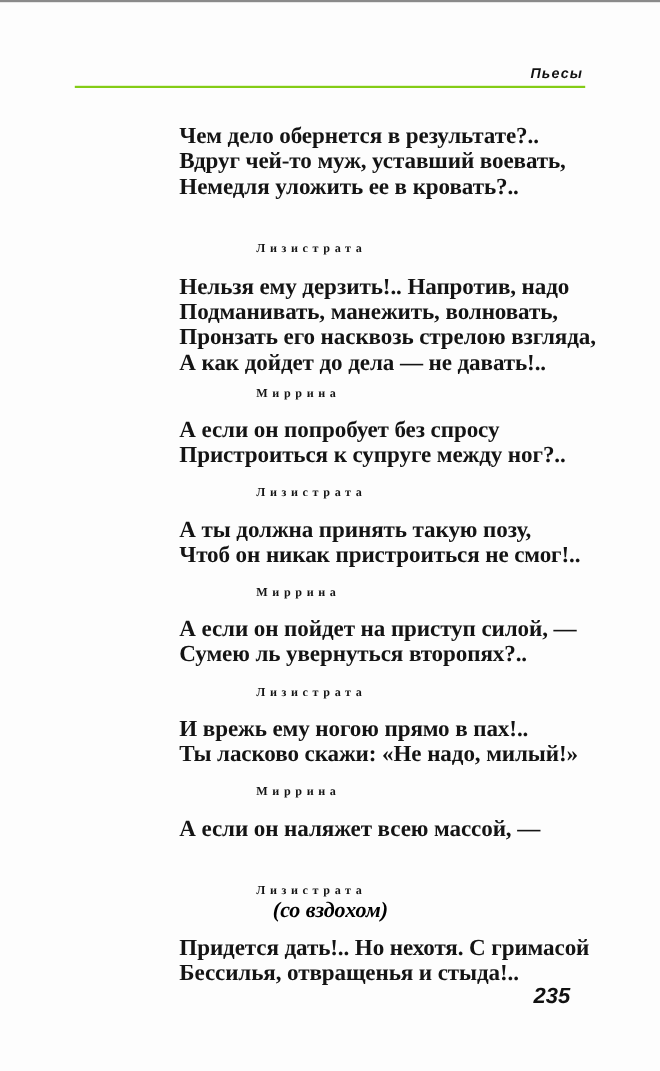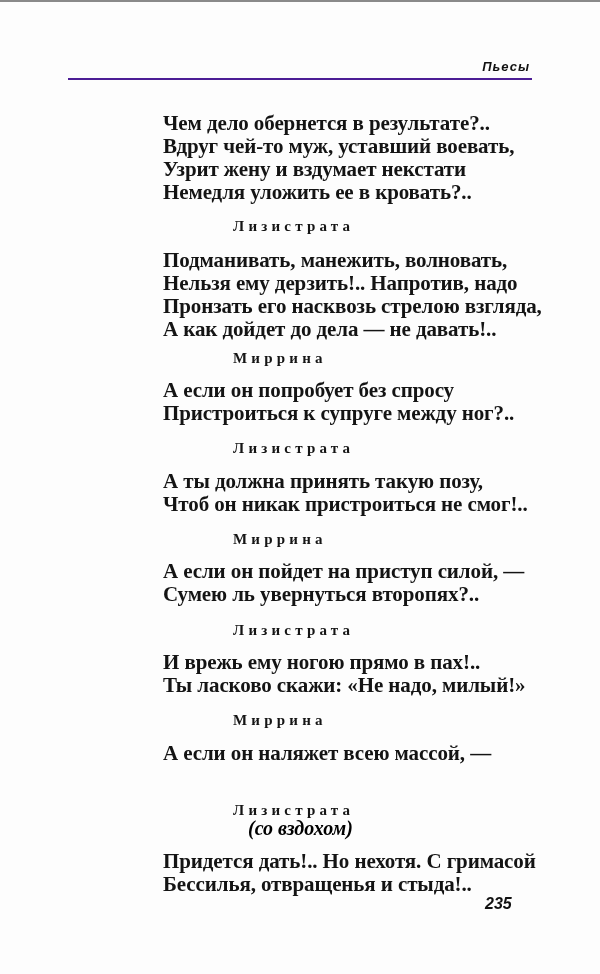--- a/index.html
+++ b/index.html
@@ -3,56 +3,55 @@
 <meta charset="utf-8">
 <style>
   html, body { margin: 0; padding: 0; }
   body {
     width: 600px; height: 974px; background: #fdfdfd; position: relative; overflow: hidden;
     border-top: 2px solid #8a8a8a; box-sizing: border-box;
     font-family: "Liberation Serif", "DejaVu Serif", serif; color: #111;
   }
   .running-head {
     position: absolute; left: 68px; width: 464px; top: 56px; height: 20px;
-    border-bottom: 2px solid #4c1d95;
+    border-bottom: 2px solid #84cc16;
   }
   .running-head .title {
     position: absolute; right: 2px; top: 1px;
     font-family: "Liberation Sans", "DejaVu Sans", sans-serif;
     font-weight: bold; font-style: italic; font-size: 13px; letter-spacing: 1px; color: #111;
   }
   .content { position: absolute; left: 163px; top: 110px; width: 360px; }
   .line { font-size: 21px; line-height: 23px; font-weight: bold; white-space: nowrap; letter-spacing: -0.1px; color: #141414; }
-  .speaker { font-size: 15px; font-weight: bold; letter-spacing: 4.2px; line-height: 20px; padding-left: 70px; color: #151515; }
+  .speaker { font-size: 11px; font-weight: bold; letter-spacing: 4.2px; line-height: 20px; padding-left: 70px; color: #151515; }
   .block { position: absolute; left: 0; }
   .direction { font-size: 20px; font-style: italic; font-weight: bold; line-height: 18px; padding-left: 85px; color: #000000; }
   .page-number {
     position: absolute; left: 485px; top: 893px;
-    font-family: "Liberation Sans", "DejaVu Sans", sans-serif; font-weight: bold; font-style: italic; font-size: 16px; color: #111;
+    font-family: "Liberation Sans", "DejaVu Sans", sans-serif; font-weight: bold; font-style: italic; font-size: 20px; color: #111;
   }
 </style>
 </head>
 <body>
 
 <div class="running-head">
   <span class="title">Пьесы</span>
 </div>
 
 <div class="content">
 
   <div class="block" style="top:0px">
     <div class="line">Чем дело обернется в результате?..</div>
     <div class="line">Вдруг чей-то муж, уставший воевать,</div>
-    <div class="line">Узрит жену и вздумает некстати</div>
     <div class="line">Немедля уложить ее в кровать?..</div>
   </div>
   <div class="block speaker" style="top:104px">Лизистрата</div>
   <div class="block" style="top:137px">
+    <div class="line">Нельзя ему дерзить!.. Напротив, надо</div>
     <div class="line">Подманивать, манежить, волновать,</div>
-    <div class="line">Нельзя ему дерзить!.. Напротив, надо</div>
     <div class="line">Пронзать его насквозь стрелою взгляда,</div>
     <div class="line">А как дойдет до дела — не давать!..</div>
   </div>
   <div class="block speaker" style="top:236px">Миррина</div>
   <div class="block" style="top:267px">
     <div class="line">А если он попробует без спросу</div>
     <div class="line">Пристроиться к супруге между ног?..</div>
   </div>
   <div class="block speaker" style="top:326px">Лизистрата</div>
   <div class="block" style="top:358px">

